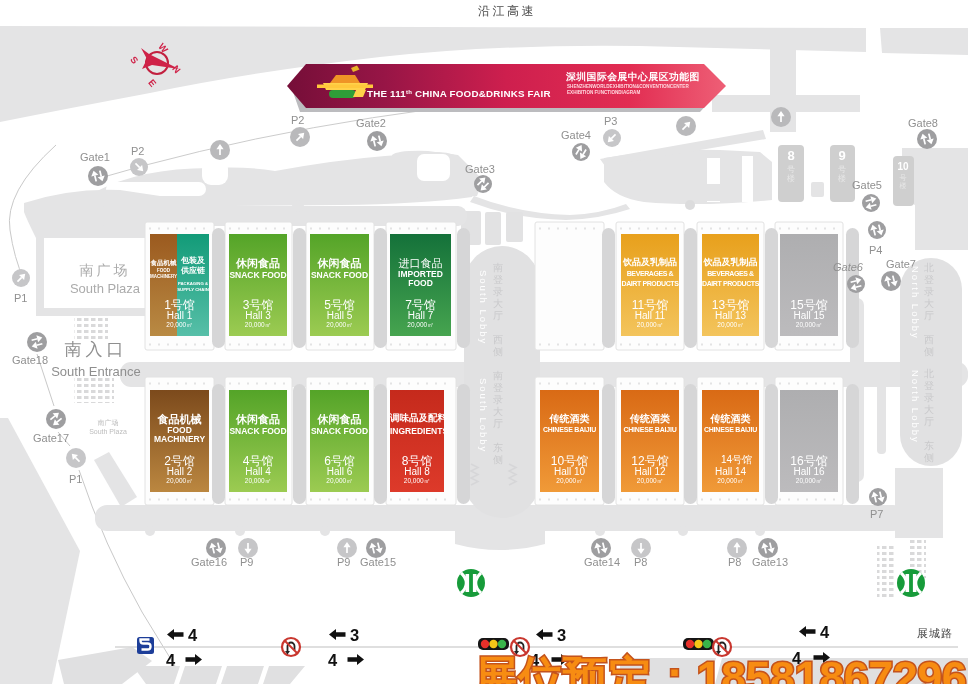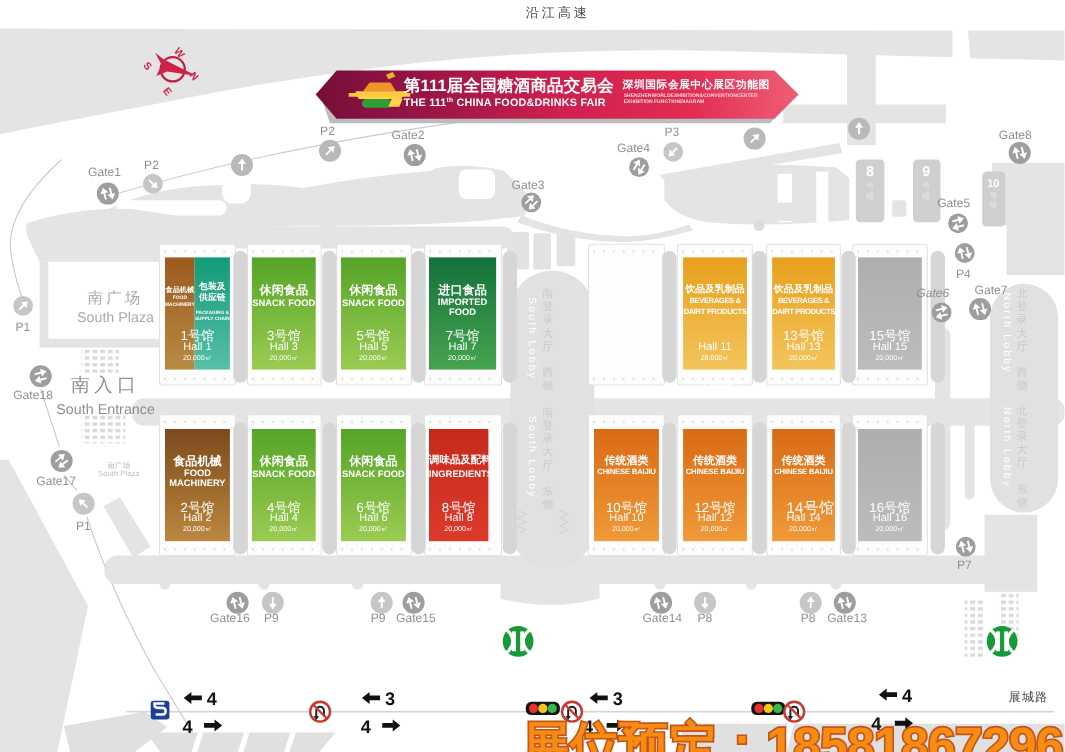--- a/index.html
+++ b/index.html
@@ -271,32 +271,32 @@
 
 <div class="hall" style="left:310px;top:234px;width:59px;height:102px;background:linear-gradient(#54a428,#9ccb52);">
   <div class="num" style="top:22px;font-size:11px;font-weight:bold;">休闲食品</div>
   <div class="num" style="top:36px;font-size:8.5px;font-weight:bold;">SNACK FOOD</div>
   <div class="num" style="top:63px;font-size:12px;">5号馆</div>
   <div class="num" style="top:76px;font-size:10px;">Hall 5</div>
   <div class="num" style="top:87px;font-size:6.5px;">20,000㎡</div>
 </div>
 
 <div class="hall" style="left:390px;top:234px;width:61px;height:102px;background:linear-gradient(#14713a,#46a44f);">
-  <div class="num" style="top:22px;font-size:11px;font-weight:bold;">进口食品</div>
+  <div class="num" style="top:22px;font-size:11px;font-weight:normal;">进口食品</div>
   <div class="num" style="top:36px;font-size:8.5px;font-weight:bold;line-height:9px;">IMPORTED<br>FOOD</div>
   <div class="num" style="top:63px;font-size:12px;">7号馆</div>
   <div class="num" style="top:76px;font-size:10px;">Hall 7</div>
   <div class="num" style="top:87px;font-size:6.5px;">20,000㎡</div>
 </div>
 
 
 <div class="hall" style="left:621px;top:234px;width:58px;height:102px;background:linear-gradient(#e8a01c,#f3c45c);">
   <div class="num" style="top:22px;font-size:9px;font-weight:bold;">饮品及乳制品</div>
   <div class="num" style="top:35px;font-size:7px;font-weight:bold;line-height:9.5px;letter-spacing:-0.4px;">BEVERAGES &amp;<br>DAIRT PRODUCTS</div>
-  <div class="num" style="top:63px;font-size:12px;margin-top:46px;">11号馆</div>
+  <div class="num" style="top:63px;font-size:12px;">11号馆</div>
   <div class="num" style="top:76px;font-size:10px;">Hall 11</div>
   <div class="num" style="top:87px;font-size:6.5px;">20,000㎡</div>
 </div>
 
 <div class="hall" style="left:702px;top:234px;width:57px;height:102px;background:linear-gradient(#e8a01c,#f3c45c);">
   <div class="num" style="top:22px;font-size:9px;font-weight:bold;">饮品及乳制品</div>
   <div class="num" style="top:35px;font-size:7px;font-weight:bold;line-height:9.5px;letter-spacing:-0.4px;">BEVERAGES &amp;<br>DAIRT PRODUCTS</div>
   <div class="num" style="top:63px;font-size:12px;">13号馆</div>
   <div class="num" style="top:76px;font-size:10px;">Hall 13</div>
   <div class="num" style="top:87px;font-size:6.5px;">20,000㎡</div>
@@ -352,21 +352,21 @@
   <div class="num" style="top:22px;font-size:10px;font-weight:bold;">传统酒类</div>
   <div class="num" style="top:36px;font-size:7px;font-weight:bold;letter-spacing:-0.2px;">CHINESE BAIJIU</div>
   <div class="num" style="top:63px;font-size:12px;">12号馆</div>
   <div class="num" style="top:76px;font-size:10px;">Hall 12</div>
   <div class="num" style="top:87px;font-size:6.5px;">20,000㎡</div>
 </div>
 
 <div class="hall" style="left:702px;top:390px;width:57px;height:102px;background:linear-gradient(#d96a15,#f09a38);">
   <div class="num" style="top:22px;font-size:10px;font-weight:bold;">传统酒类</div>
   <div class="num" style="top:36px;font-size:7px;font-weight:bold;letter-spacing:-0.2px;">CHINESE BAIJIU</div>
-  <div class="num" style="top:63px;font-size:14px;margin-left:12px;">14号馆</div>
+  <div class="num" style="top:63px;font-size:10px;margin-left:12px;">14号馆</div>
   <div class="num" style="top:76px;font-size:10px;">Hall 14</div>
   <div class="num" style="top:87px;font-size:6.5px;">20,000㎡</div>
 </div>
 
 <div class="hall" style="left:780px;top:390px;width:58px;height:102px;background:linear-gradient(#aeaeb0,#bcbbbd);">
   <div class="num" style="top:63px;font-size:12px;">16号馆</div>
   <div class="num" style="top:76px;font-size:10px;">Hall 16</div>
   <div class="num" style="top:87px;font-size:6.5px;">20,000㎡</div>
 </div>
 
@@ -603,21 +603,20 @@
   </g>
 
   <g transform="translate(722,647)">
     <circle r="9" fill="#fff" stroke="#c9372f" stroke-width="2.2"></circle>
     <path d="M-3.5,4 V-1 A3.5,3.5 0 0 1 3.5,-1 V3" fill="none" stroke="#222" stroke-width="1.8"></path>
     <path d="M-6,4 L-1,4 L-3.5,7.5 Z" fill="#222"></path>
     <line x1="-6.5" y1="-6.5" x2="6.5" y2="6.5" stroke="#c9372f" stroke-width="2"></line>
   </g>
 </svg>
 
-<div style="position:absolute;left:367px;top:69px;color:#fff;font-size:15px;font-weight:bold;letter-spacing:0.2px;white-space:nowrap;">第111届全国糖酒商品交易会</div>
 
 <div style="position:absolute;left:367px;top:88px;color:#fff;font-size:9.8px;font-weight:bold;letter-spacing:0.2px;white-space:nowrap;">THE 111<span style="font-size:6px;vertical-align:3px;">th</span> CHINA FOOD&amp;DRINKS FAIR</div>
 
 <div style="position:absolute;left:566px;top:71px;color:#fff;font-size:9.8px;font-weight:bold;letter-spacing:0.5px;white-space:nowrap;">深圳国际会展中心展区功能图</div>
 
 <div style="position:absolute;left:567px;top:84px;color:#ffd7de;font-size:4.6px;font-weight:bold;line-height:6px;white-space:nowrap;">SHENZHENWORLDEXHIBITION&amp;CONVENTIONCENTER<br>EXHIBITION FUNCTIONDIAGRAM</div>
 
 <div class="lbl" style="left:478px;top:3px;color:#4a4a4a;font-size:12px;letter-spacing:2.5px;">沿江高速</div>
 
 <div class="lbl" style="left:917px;top:626px;color:#3f3f3f;letter-spacing:1px;">展城路</div>

